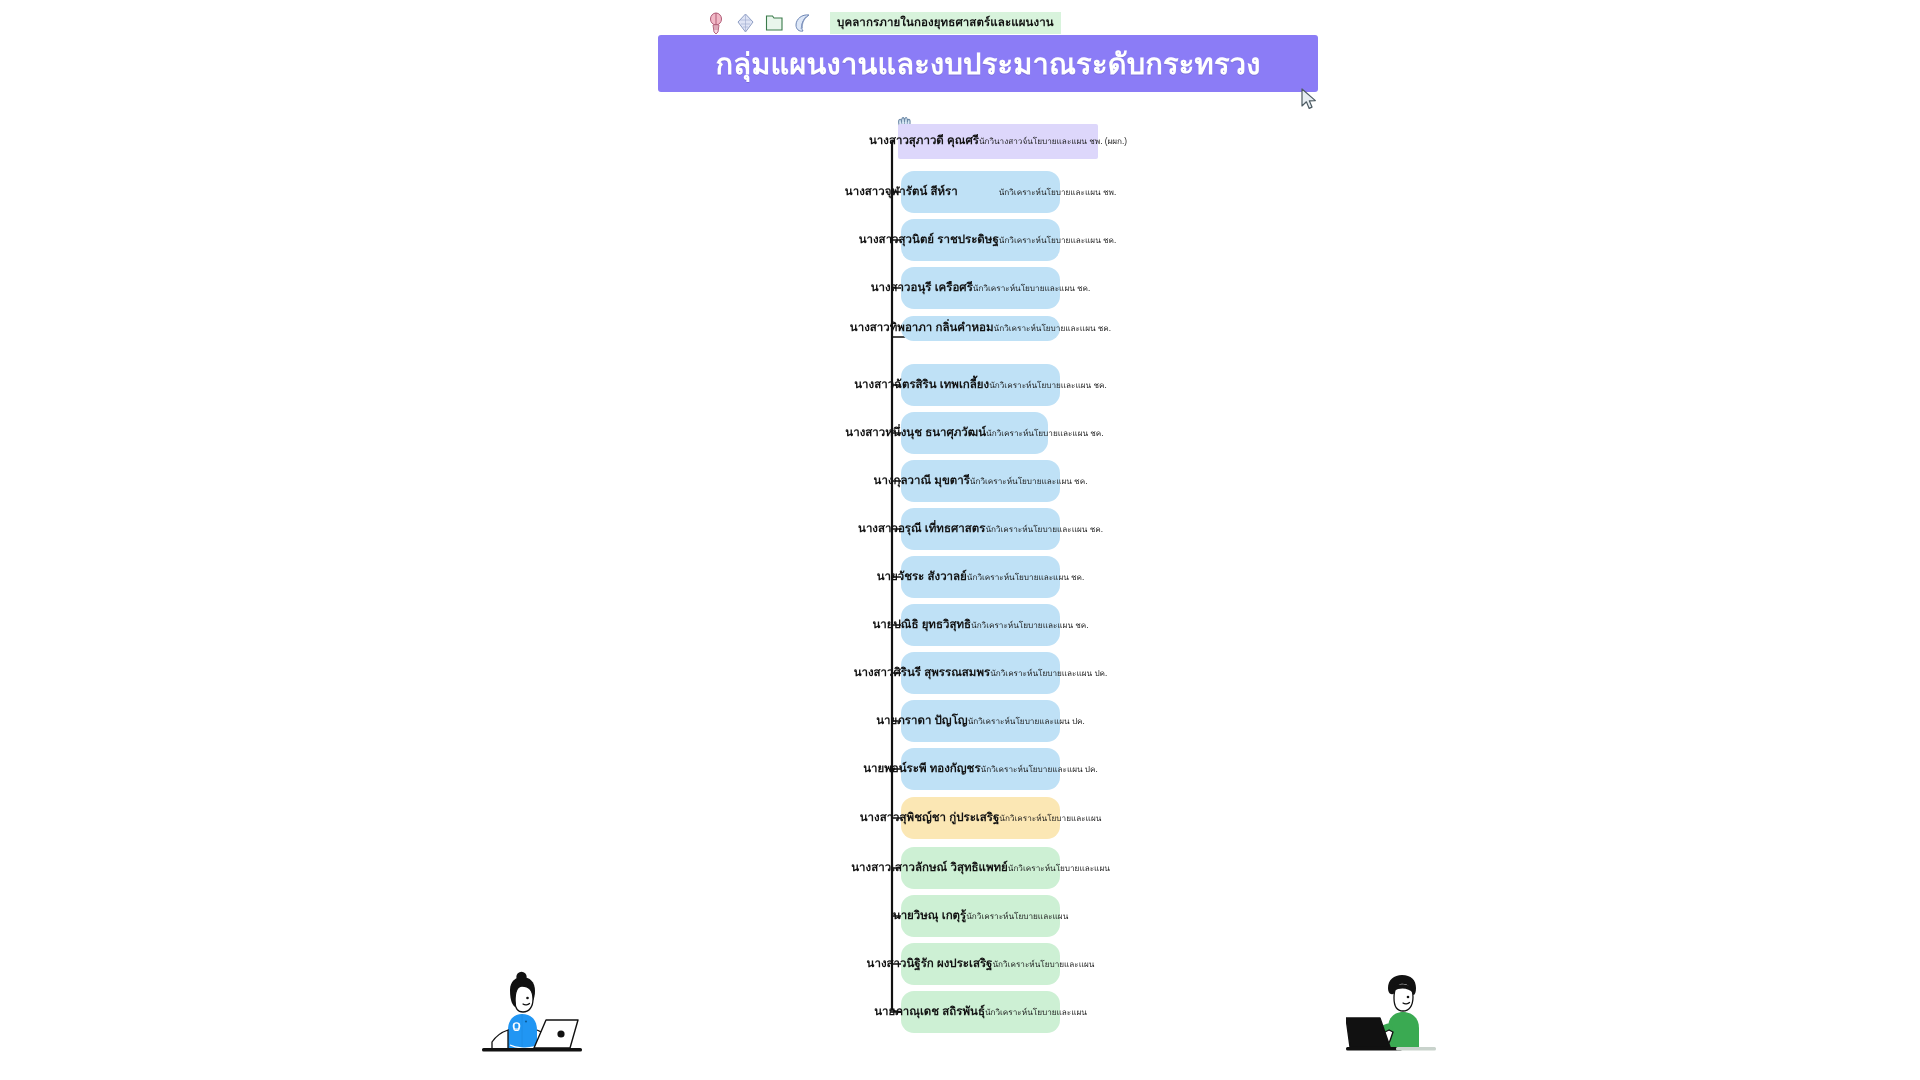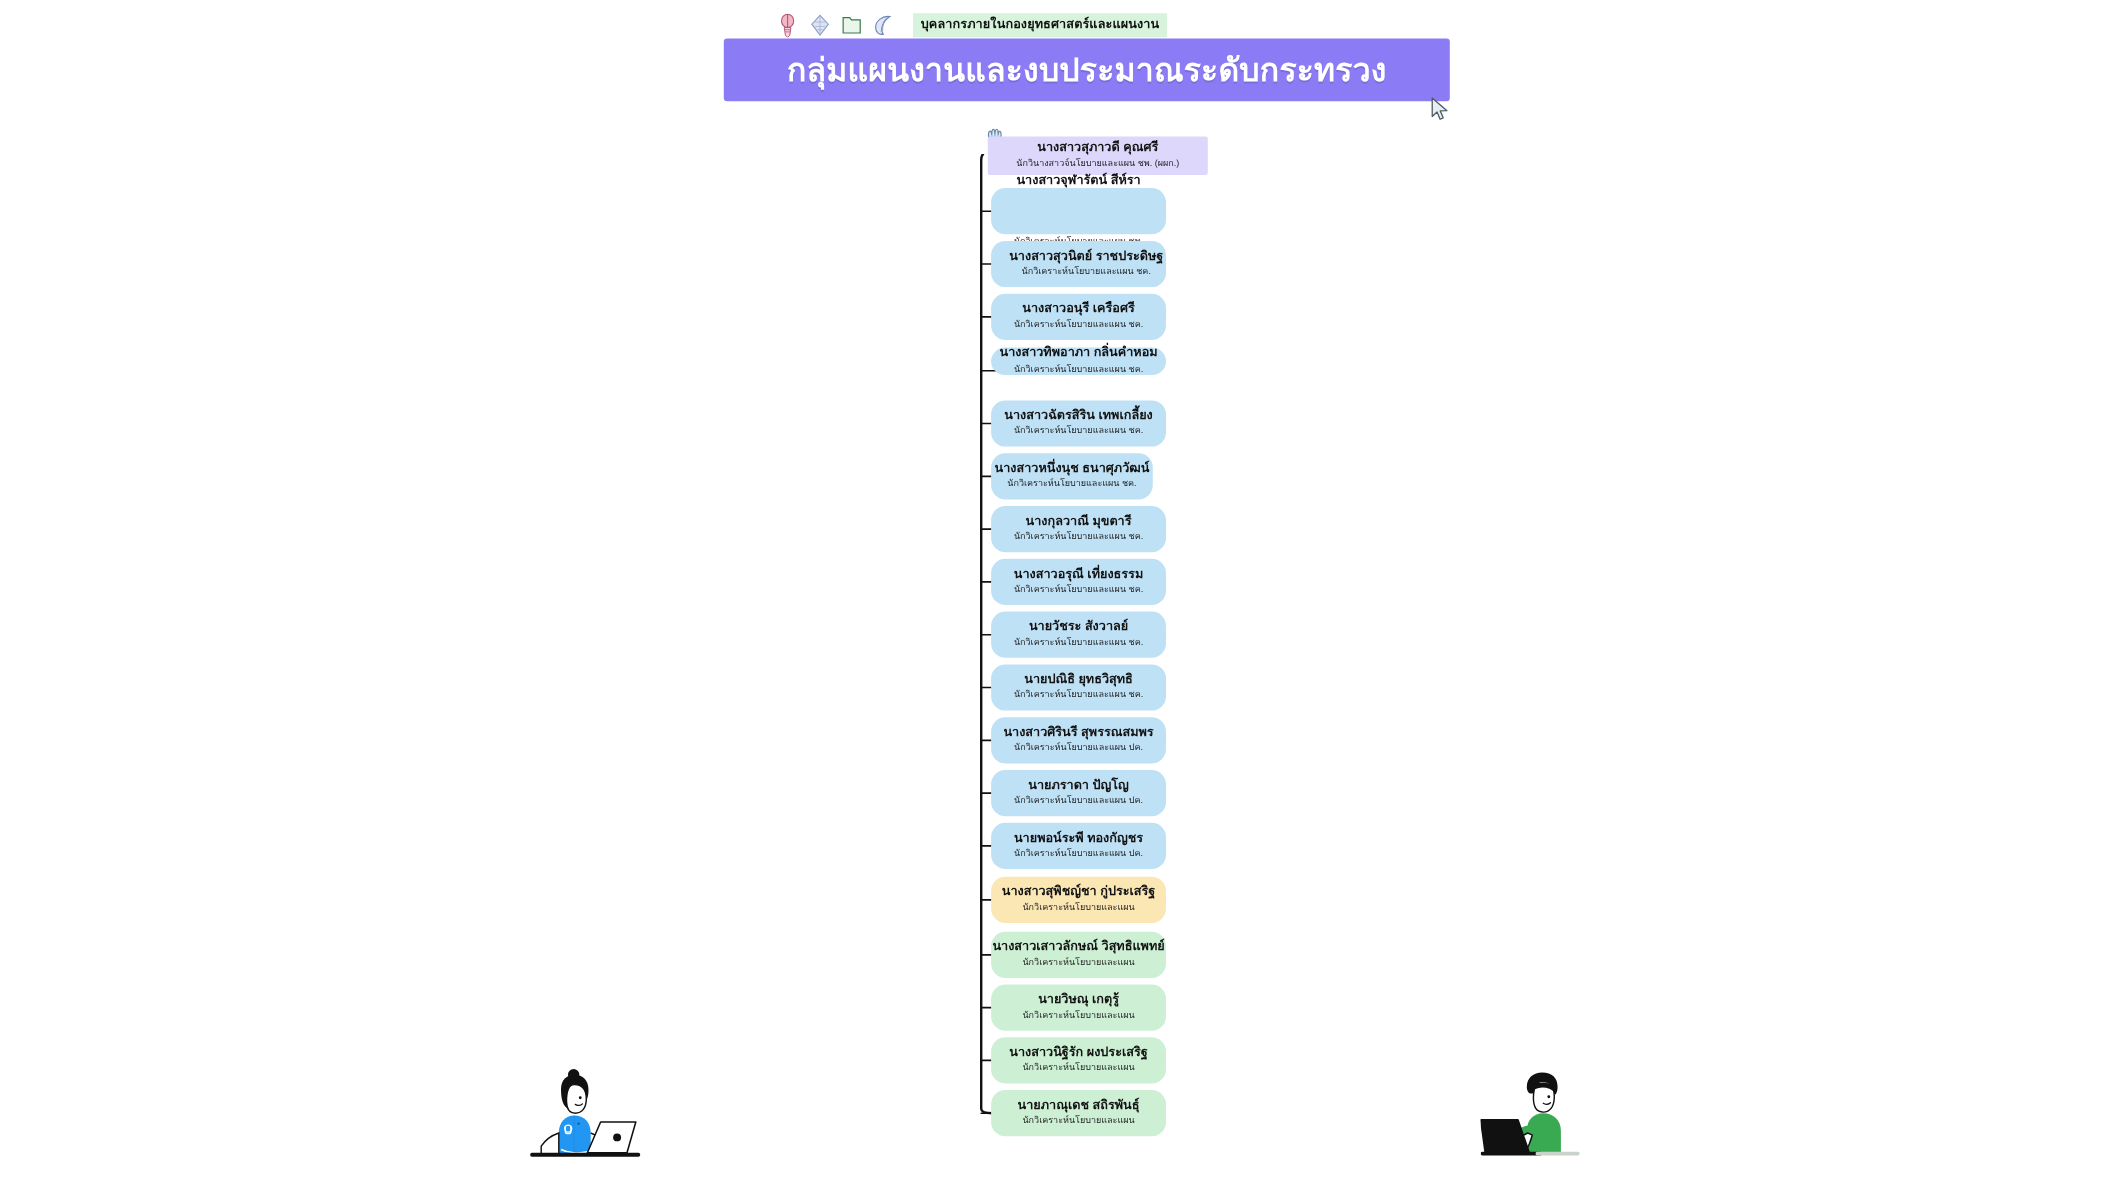--- a/index.html
+++ b/index.html
@@ -104,21 +104,21 @@
     top: 124px;
     width: 200px;
   }
 
   .node-card {
     position: absolute;
     border-radius: 13px;
     padding: 7px 6px 8px 6px;
     text-align: center;
     display: flex;
-    flex-direction: column;
+    flex-direction: row;
     justify-content: center;
     align-items: center;
   }
   .node-card.sq { border-radius: 2px; }
 
   .node-name {
     font-size: 11.5px;
     font-weight: 700;
     color: #121212;
     line-height: 1.15;
@@ -248,21 +248,21 @@
       </div>
       <div class="node-card" style="top: 288px; left: 3px; width: 147px; height: 42px; background: rgb(191, 225, 246);">
         <div class="node-name">นางสาวหนึ่งนุช   ธนาศุภวัฒน์</div>
         <div class="node-role">นักวิเคราะห์นโยบายและแผน ชค.</div>
       </div>
       <div class="node-card" style="top: 336px; left: 3px; width: 159px; height: 42px; background: rgb(191, 225, 246);">
         <div class="node-name">นางกุลวาณี   มุขตารี</div>
         <div class="node-role">นักวิเคราะห์นโยบายและแผน ชค.</div>
       </div>
       <div class="node-card" style="top: 384px; left: 3px; width: 159px; height: 42px; background: rgb(191, 225, 246);">
-        <div class="node-name">นางสาวอรุณี   เที่ยงธรรม</div>
+        <div class="node-name">นางสาวอรุณี   เที่ทธศาสตร</div>
         <div class="node-role">นักวิเคราะห์นโยบายและแผน ชค.</div>
       </div>
       <div class="node-card" style="top: 432px; left: 3px; width: 159px; height: 42px; background: rgb(191, 225, 246);">
         <div class="node-name">นายวัชระ   สังวาลย์</div>
         <div class="node-role">นักวิเคราะห์นโยบายและแผน ชค.</div>
       </div>
       <div class="node-card" style="top: 480px; left: 3px; width: 159px; height: 42px; background: rgb(191, 225, 246);">
         <div class="node-name">นายปณิธิ   ยุทธวิสุทธิ</div>
         <div class="node-role">นักวิเคราะห์นโยบายและแผน ชค.</div>
       </div>

